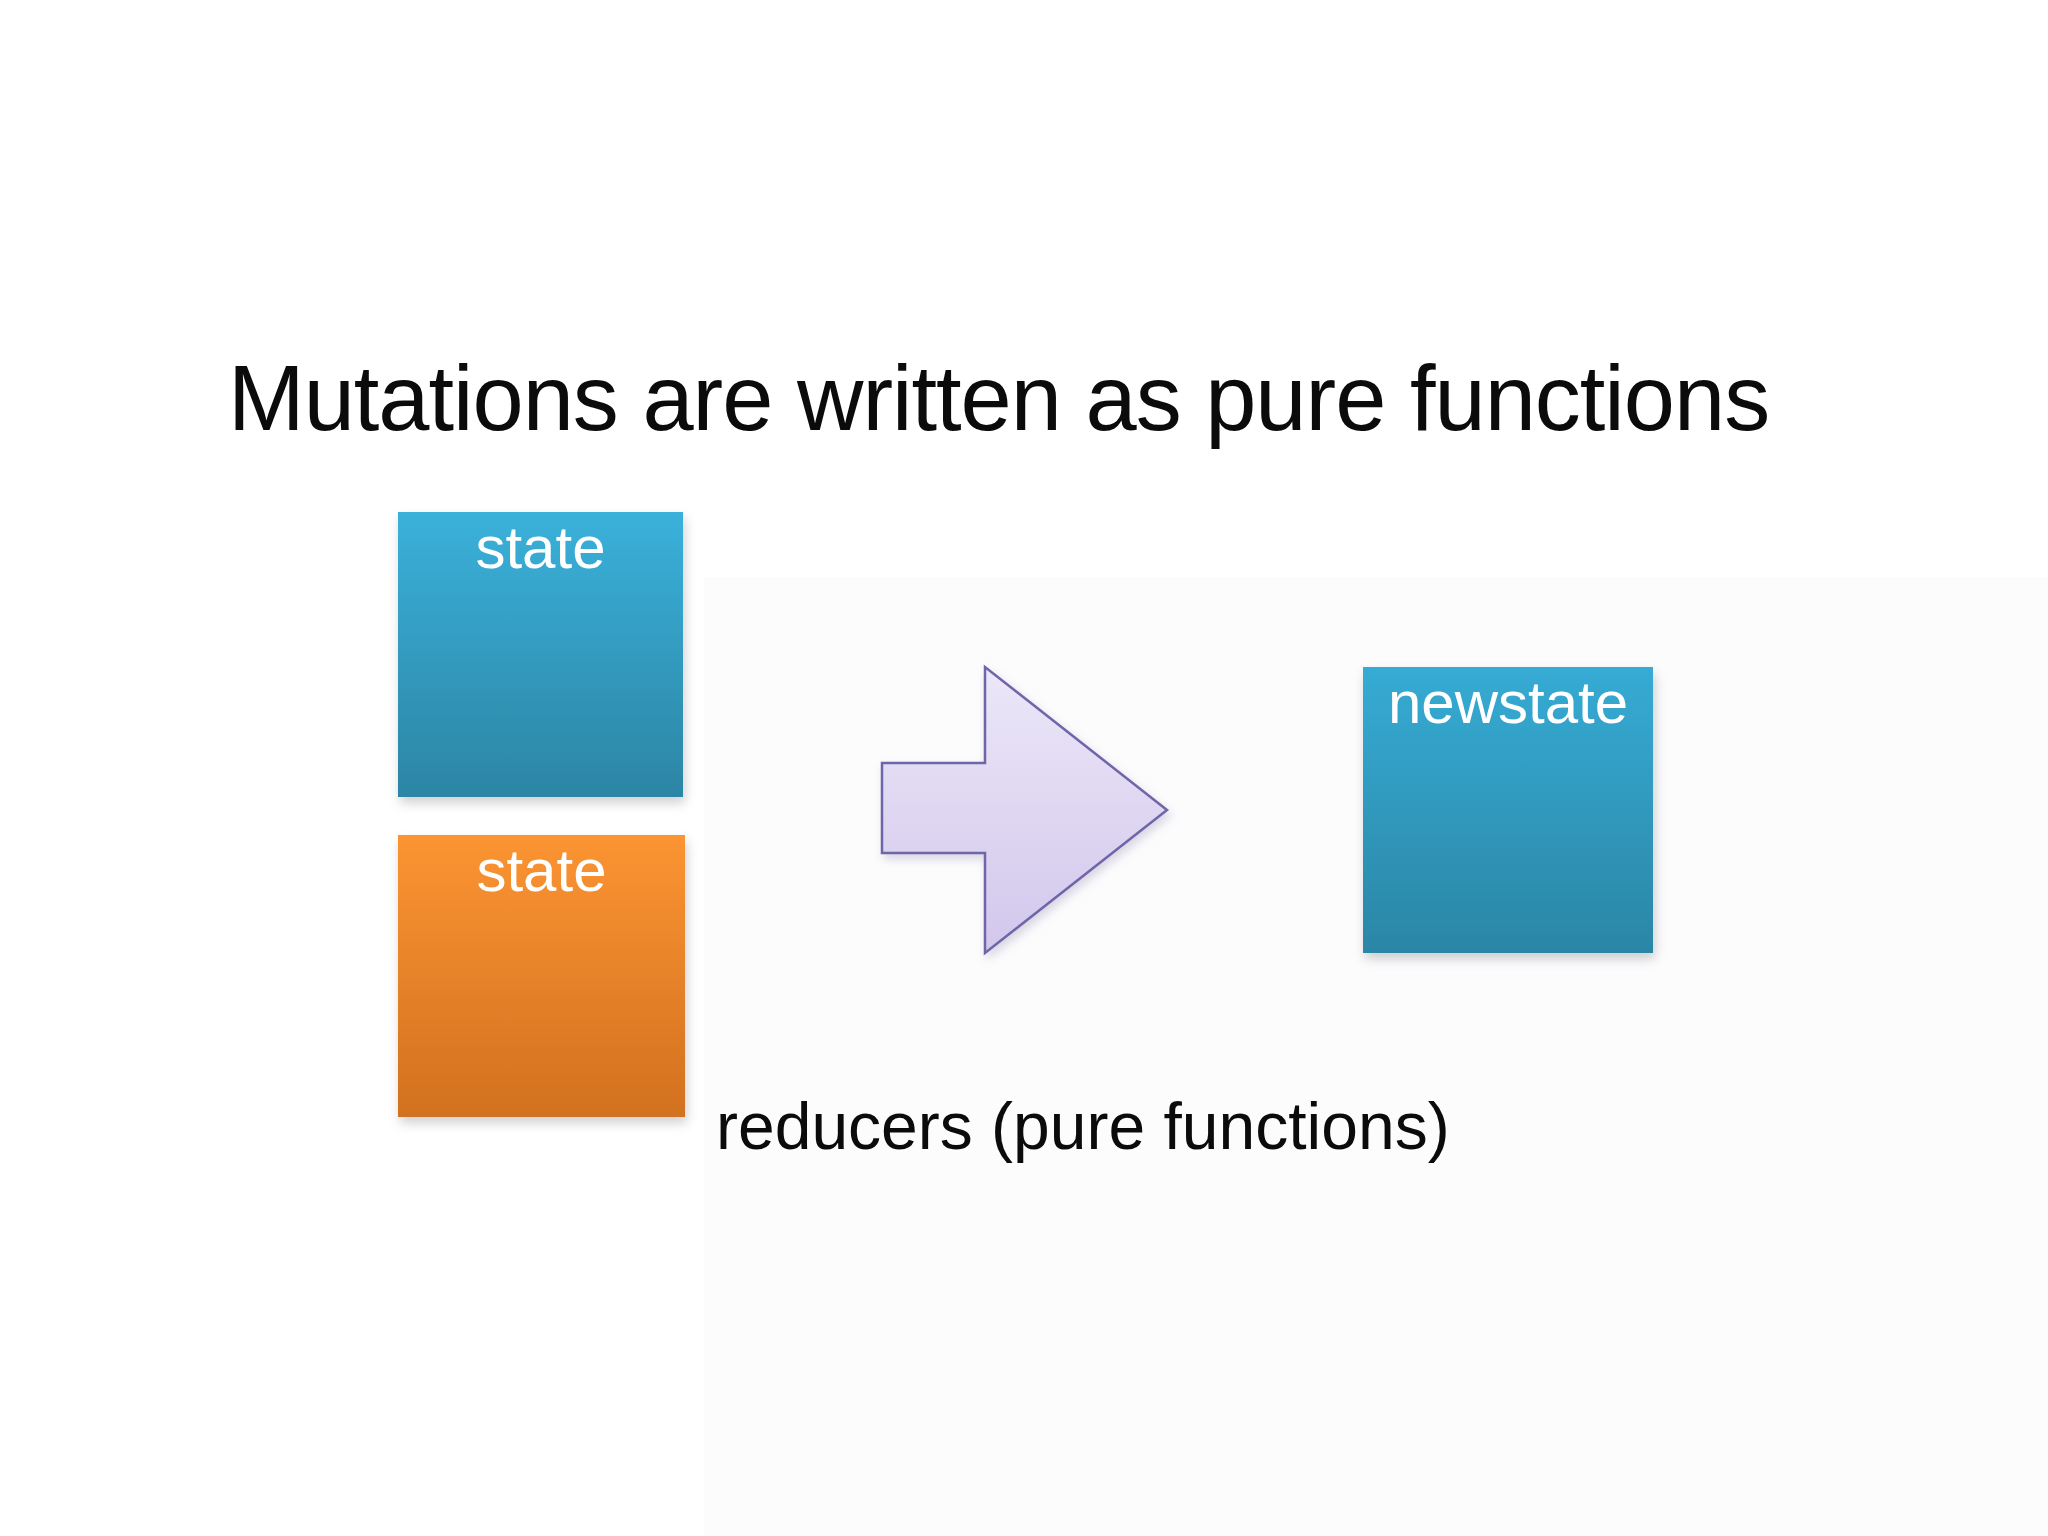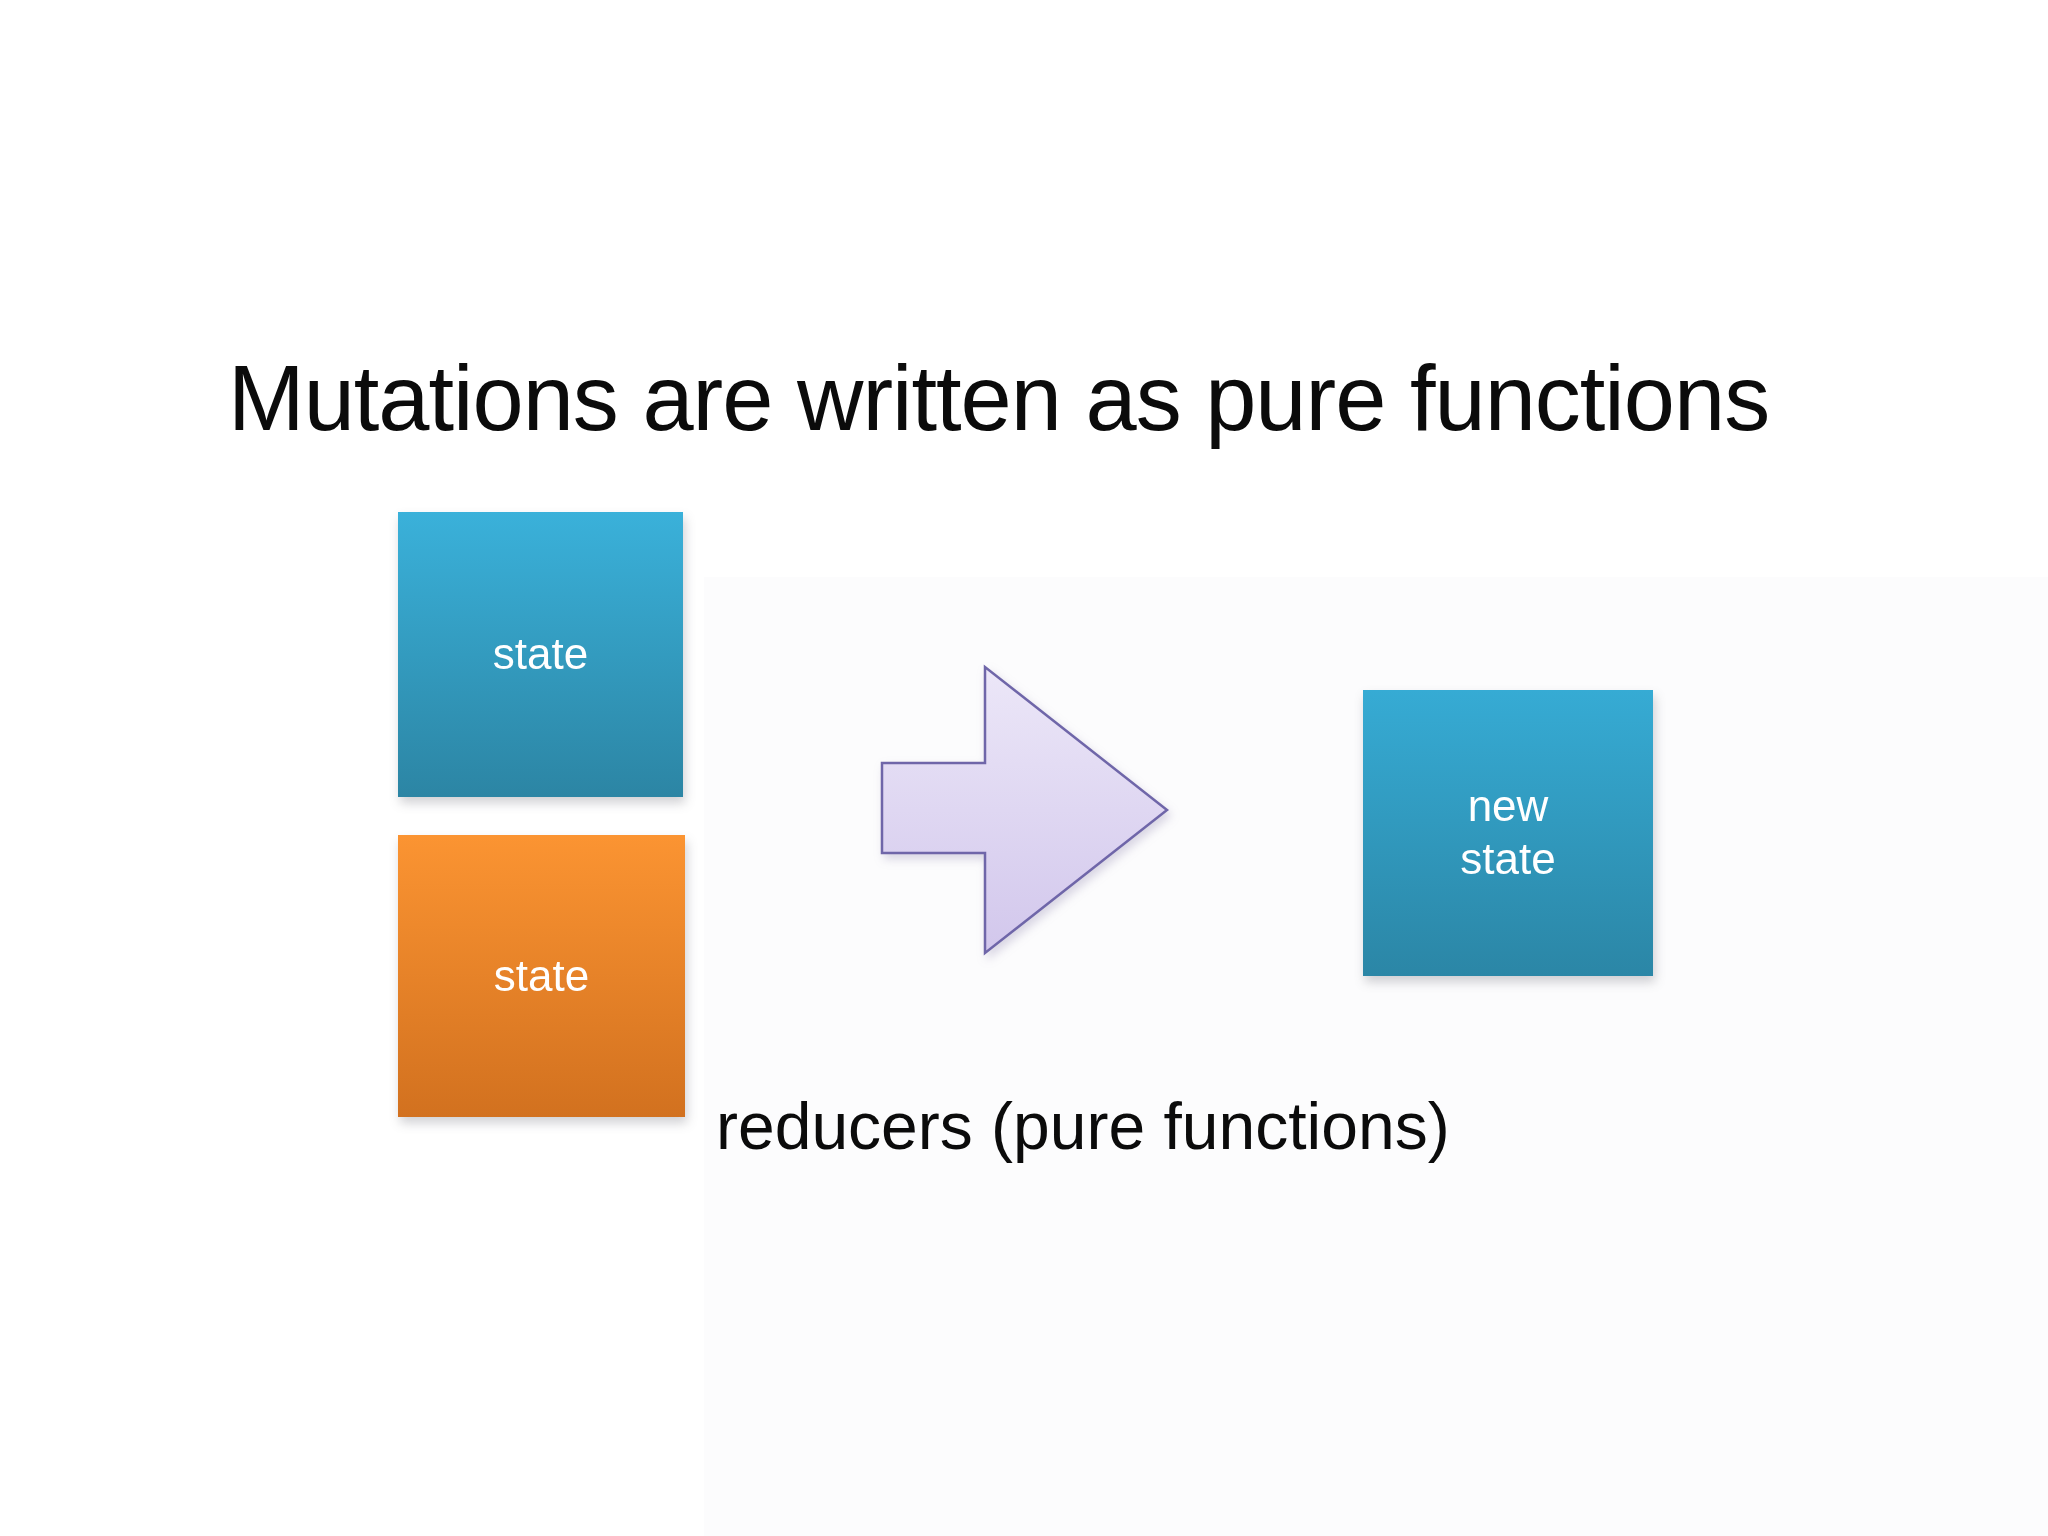--- a/index.html
+++ b/index.html
@@ -30,25 +30,24 @@
     width: 1780px;
     font-size: 92px;
     line-height: 1.0;
     color: #0b0b0b;
     letter-spacing: -1px;
     white-space: nowrap;
   }
   .node {
     position: absolute;
     display: flex;
-    align-items: center;
     justify-content: center;
     text-align: center;
     color: #ffffff;
-    font-size: 44px;
+    font-size: 60px;
     line-height: 1.2;
     box-shadow: 2px 6px 10px rgba(90, 90, 100, 0.28);
   }
   .node-state {
     left: 398px;
     top: 512px;
     width: 285px;
     height: 285px;
     background: linear-gradient(to bottom, #3ab1da 0%, #2c85a4 100%);
   }
@@ -58,22 +57,20 @@
     width: 287px;
     height: 282px;
     background: linear-gradient(to bottom, #fb9432 0%, #d2711f 100%);
   }
   .node-new-state {
     left: 1363px;
     top: 667px;
     width: 290px;
     height: 286px;
     background: linear-gradient(to bottom, #36abd4 0%, #2b86a6 100%);
-    flex-direction: column;
-    margin-top: 23px;
   }
   .arrow-wrap {
     position: absolute;
     left: 878px;
     top: 663px;
     width: 295px;
     height: 294px;
   }
   .arrow-wrap svg {
     display: block;

